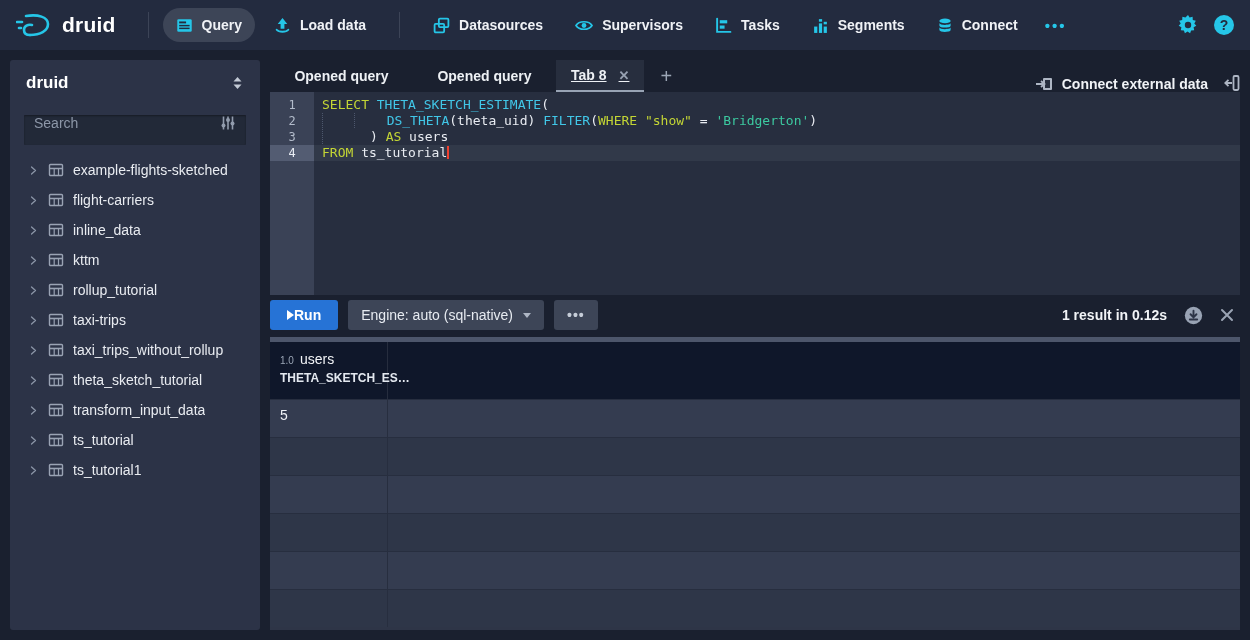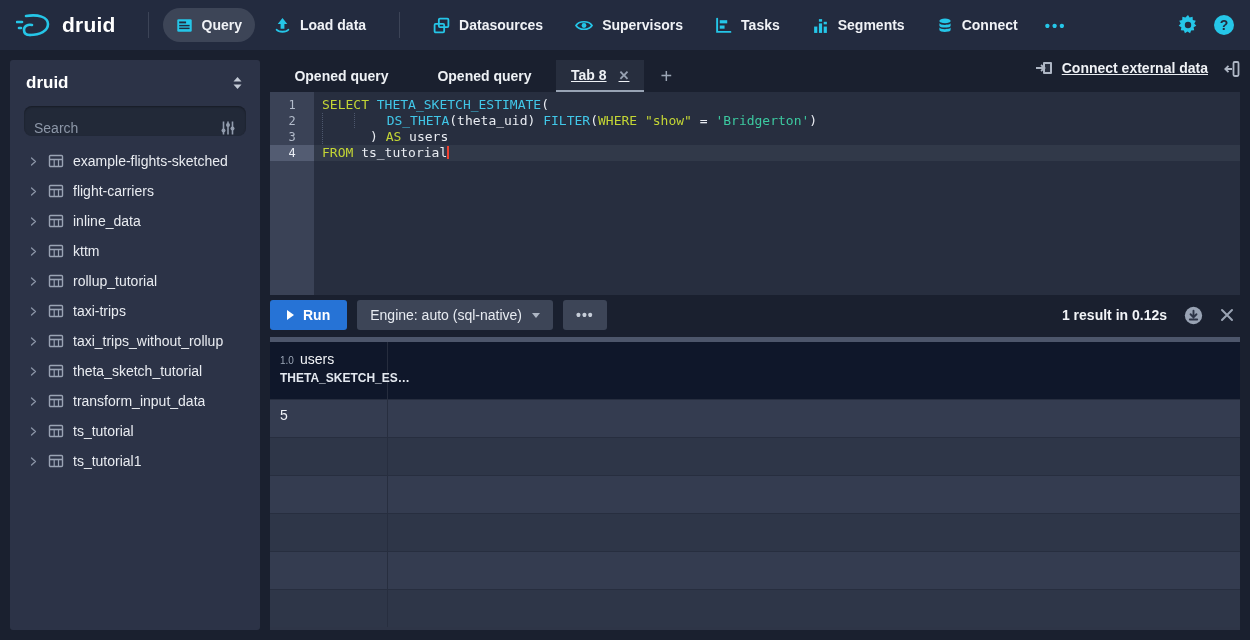--- a/index.html
+++ b/index.html
@@ -32,37 +32,37 @@
   }
 
   
   .sidebar {
     position:absolute; left:10px; top:60px; width:250px; bottom:10px;
     background:#2c3347; border-radius:3px; overflow:hidden;
   }
   .sidebar-header { height:46px; padding:0 16px; display:flex; align-items:center; justify-content:space-between; }
   .sidebar-title { font-size:17px; font-weight:700; color:#fff; }
   .search-wrap {
-    margin:0 14px 10px; height:30px; background:#222938; border-radius:8px;
-    display:flex; align-items:flex-end; padding:0 10px; box-shadow:inset 0 1px 2px rgba(0,0,0,.35);
+    margin:9px 14px 10px; height:30px; background:#222938; border-radius:1px;
+    display:flex; align-items:flex-start; padding:0 10px; box-shadow:inset 0 1px 2px rgba(0,0,0,.35);
   }
   .search-input { flex:1; min-width:0; background:transparent; border:none; outline:none; color:#e8ebf0; font-size:14px; font-family:"Liberation Sans",sans-serif; }
   .search-input::placeholder { color:#8d97a8; }
   .ds-item { height:30px; display:flex; align-items:center; gap:9px; padding:0 8px 0 18px; font-size:14px; color:#e9ecf1; cursor:pointer; }
   .ds-item .chev { width:11px; height:11px; color:#8a94a6; flex:0 0 auto; }
   .ds-item .tbl { width:16px; height:16px; color:#9aa3b4; flex:0 0 auto; }
   .ds-label { white-space:nowrap; overflow:hidden; text-overflow:ellipsis; }
 
   
   .tabbar { position:absolute; left:270px; right:10px; top:60px; height:32px; display:flex; align-items:stretch; }
   .tab { width:143px; display:flex; align-items:center; justify-content:center; gap:12px; font-size:14px; font-weight:600; color:#eef1f5; cursor:pointer; }
   .tab.active { width:auto; padding:0 15px; background:#272e3e; border-bottom:2px solid #98a3b4;text-decoration:underline; }
   .tab-close { color:#97a1b2; font-size:13px; }
   .tab-add { width:44px; display:flex; align-items:center; justify-content:center; color:#9ba5b5; font-size:20px; font-weight:400; cursor:pointer; }
-  .tab-right { margin-left:auto; display:flex; align-items:flex-start; gap:16px;text-decoration:underline; }
+  .tab-right { margin-left:auto; display:flex; align-items:flex-end; gap:16px; }
   .connect-btn { display:flex; align-items:center; gap:9px; font-size:14px; font-weight:600; color:#f0f2f6; cursor:pointer; }
   .panel-btn { cursor:pointer; display:flex; }
 
   
   .editor {
     position:absolute; left:270px; right:10px; top:92px; height:203px;
     background:#272e3f; display:flex; font-family:"DejaVu Sans Mono", monospace;
   }
   .gutter { width:44px; background:#3a4256; padding-top:5px; flex:0 0 auto; }
   .gnum { height:16px; line-height:16px; text-align:center; font-size:12px; color:#b3bccb; }
@@ -76,21 +76,21 @@
   .tk-qid { color:#c3d535; }
   .tk-id  { color:#e9ecf2; }
   .tk-pn  { color:#e9ecf2; }
   .tk-ws-g { border-left:1px dotted #4d576d; }
   .tk-cursor { display:inline-block; width:2px; height:13px; background:#f0402f; vertical-align:-2px; }
 
   
   .runbar { position:absolute; left:270px; right:10px; top:296px; height:38px; display:flex; align-items:center; gap:10px; }
   .run-btn {
     height:30px; padding:0 17px; background:#2673d6; border-radius:3px; border:none;
-    color:#fff; font-size:14px; font-weight:600; display:flex; align-items:center; gap:9px; cursor:pointer;
+    color:#fff; font-size:14px; font-weight:600; display:flex; align-items:center; gap:0; cursor:pointer;
     font-family:"Liberation Sans",sans-serif;
   }
   .play-tri { width:0; height:0; border-left:7px solid #fff; border-top:5px solid transparent; border-bottom:5px solid transparent; }
   .gray-btn {
     height:30px; background:#3d4557; border:none; border-radius:3px; color:#e7ebf1; font-size:14px;
     display:flex; align-items:center; gap:10px; padding:0 13px; cursor:pointer; font-family:"Liberation Sans",sans-serif;
   }
   .caret-down { width:0; height:0; border-top:5px solid #aeb6c4; border-left:4px solid transparent; border-right:4px solid transparent; }
   .more-btn { letter-spacing:1px; font-weight:700; color:#c6cdd8; }
   .runbar-right { margin-left:auto; display:flex; align-items:center; gap:17px; padding-right:6px; }

